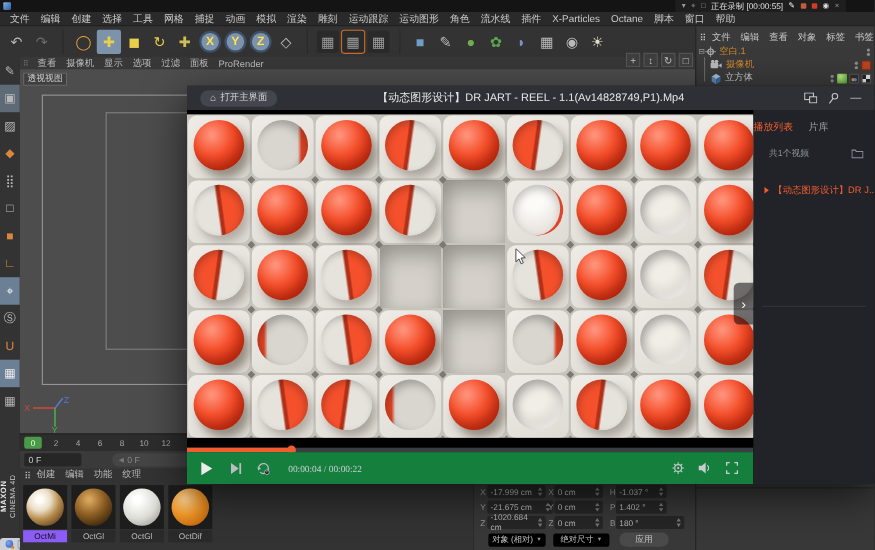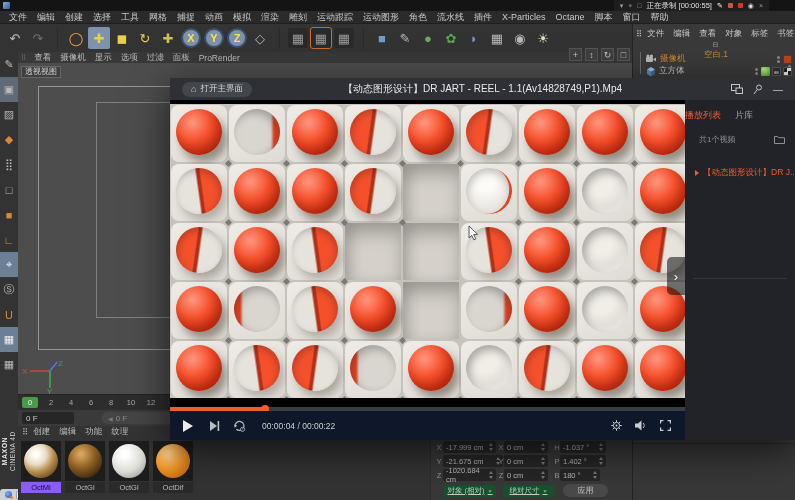--- a/index.html
+++ b/index.html
@@ -89,22 +89,22 @@
   .mat.sel .mlabel{background:#8b5cf6;color:#151515;}
   
   .coords{left:430px;top:437px;width:202px;height:63px;background:#383838;border-top:1px solid #2c2c2c;border-left:1px solid #2c2c2c;box-sizing:border-box;}
   .clabel{position:absolute;font-size:7.5px;color:#9a9a9a;width:8px;text-align:center;}
   .cfield{position:absolute;height:12px;background:#262626;border-radius:2px;font-size:7.5px;color:#b8b8b8;
           display:flex;align-items:center;padding:0 2px 0 3px;box-sizing:border-box;}
   .cfield .stp{margin-left:auto;width:6px;height:8px;position:relative;}
   .stp:before,.stp:after{content:'';position:absolute;left:1px;border-left:2.5px solid transparent;border-right:2.5px solid transparent;}
   .stp:before{top:0;border-bottom:3px solid #777;}
   .stp:after{bottom:0;border-top:3px solid #777;}
-  .cdrop{position:absolute;height:12px;background:#14532d;border-radius:2px;font-size:7.5px;color:#c5c5c5;
-         display:flex;align-items:center;justify-content:center;gap:3px;box-sizing:border-box;text-decoration:underline;}
+  .cdrop{position:absolute;height:12px;background:#000000;border-radius:2px;font-size:7.5px;color:#c5c5c5;
+         display:flex;align-items:center;justify-content:center;gap:3px;box-sizing:border-box;}
   .cdrop .car{font-size:5px;color:#999;}
   .capply{position:absolute;height:13px;background:#4a4a4a;border-radius:7px;font-size:8px;color:#c5c5c5;
           display:flex;align-items:center;justify-content:center;}
   
   .ompanel{left:632px;top:24px;width:163px;height:476px;background:#3a3a3a;border-left:1px solid #242424;box-sizing:border-box;}
   .ommenu{position:absolute;left:0;top:4px;width:163px;display:flex;align-items:center;gap:1px;font-size:8.5px;color:#c5c5c5;padding-left:3px;box-sizing:border-box;}
   .omrow{position:absolute;left:0;width:163px;height:12px;display:flex;align-items:center;font-size:8.5px;}
   .omrow .lbl{margin-left:3px;white-space:nowrap;}
   .omrow .lbl.or{color:#d0862c;}
   .omtags{margin-left:auto;display:flex;align-items:center;gap:2px;margin-right:4px;}
@@ -148,21 +148,21 @@
   .s-white .ball{background:radial-gradient(circle at 40% 34%,#fcfbf8 20%,#e5e1db 78%);
                  box-shadow:inset 2px 4px 8px rgba(0,0,0,.2);border-right:3px solid #e0442a;box-sizing:border-box;transform:rotate(14deg);}
   .s-recess{background:#d5d1ca;border-radius:0;box-shadow:inset 0 12px 16px rgba(0,0,0,.22),inset 8px 0 12px rgba(0,0,0,.10);}
   .s-recess:after{display:none;}
   .cursor{position:absolute;left:298px;top:126px;z-index:5;}
   .expandbtn{position:absolute;right:0;top:157px;width:18px;height:38px;background:rgba(10,10,12,.55);
              border-radius:5px 0 0 5px;display:flex;align-items:center;justify-content:center;color:#f0f0f0;font-size:13px;z-index:6;}
   .progress{position:absolute;left:0;top:307px;width:515px;height:4px;background:#3a3d44;}
   .pfill{position:absolute;left:0;top:0;height:4px;background:#f25d30;}
   .pdot{position:absolute;right:-4px;top:-2px;width:8px;height:8px;border-radius:50%;background:#f25d30;}
-  .controls{position:absolute;left:0;top:311px;width:515px;height:29px;background:#0f172a;display:flex;align-items:center;}
+  .controls{position:absolute;left:0;top:311px;width:515px;height:29px;background:#15803d;display:flex;align-items:center;font-family:Liberation Serif, serif;}
   .ctl{display:flex;align-items:center;justify-content:center;flex:none;}
   .ptime{font-size:8.5px;color:#c9ccd0;margin-left:10px;}
   .ctl-right{margin-left:auto;display:flex;align-items:center;gap:13px;margin-right:14px;}
   .pside{position:relative;width:110px;height:340px;background:#212329;flex:none;box-sizing:border-box;padding-top:9px;}
   .ptabs{display:flex;gap:14px;font-size:9px;}
   .ptab{color:#9aa0a6;}
   .ptab.on{color:#f25d30;}
   .pcount{display:flex;align-items:center;font-size:8px;color:#8a9097;padding:12px 10px 0 14px;}
   .pcount svg{margin-left:auto;}
   .plitem{display:flex;align-items:center;gap:4px;padding-left:10px;margin-top:22px;font-size:8.5px;color:#f25d30;
@@ -400,38 +400,38 @@
     <div class="cfield" style="left: 129px; top: 3px; width: 46px;">
       <span>-1.037 °</span>
       <span class="stp"></span>
     </div>
     <span class="clabel" style="left: 122px; top: 19px;">P</span>
     <div class="cfield" style="left: 129px; top: 17px; width: 46px;">
       <span>1.402 °</span>
       <span class="stp"></span>
     </div>
     <span class="clabel" style="left: 122px; top: 33px;">B</span>
-    <div class="cfield" style="left: 129px; top: 31px; width: 40px;">
+    <div class="cfield" style="left: 129px; top: 31px; width: 62px;">
       <span>180 °</span>
       <span class="stp"></span>
     </div>
   </div>
 
 <div class="abs ompanel">
   <div class="ommenu" id="ommenu">
       <span class="grip">⠿</span>
       <span class="vpm-item">文件</span>
       <span class="vpm-item">编辑</span>
       <span class="vpm-item">查看</span>
       <span class="vpm-item">对象</span>
       <span class="vpm-item">标签</span>
       <span class="vpm-item">书签</span>
     </div>
   <div class="treestem"></div>
-  <div class="omrow" style="top:17px;flex-direction:column;">
+  <div class="omrow" style="top:17px;">
     <span style="margin-left:2px;color:#999;font-size:7px;">⊟</span>
     <svg width="10" height="10">
         <circle cx="5" cy="5" r="2.5" fill="none" stroke="#b5b5b5"></circle>
         <line x1="5" y1="0" x2="5" y2="10" stroke="#b5b5b5" stroke-width=".7"></line>
         <line x1="0" y1="5" x2="10" y2="5" stroke="#b5b5b5" stroke-width=".7"></line>
       </svg>
     <span class="lbl or">空白.1</span>
     <span class="omtags">
         <span class="omdots">
           <i></i>

